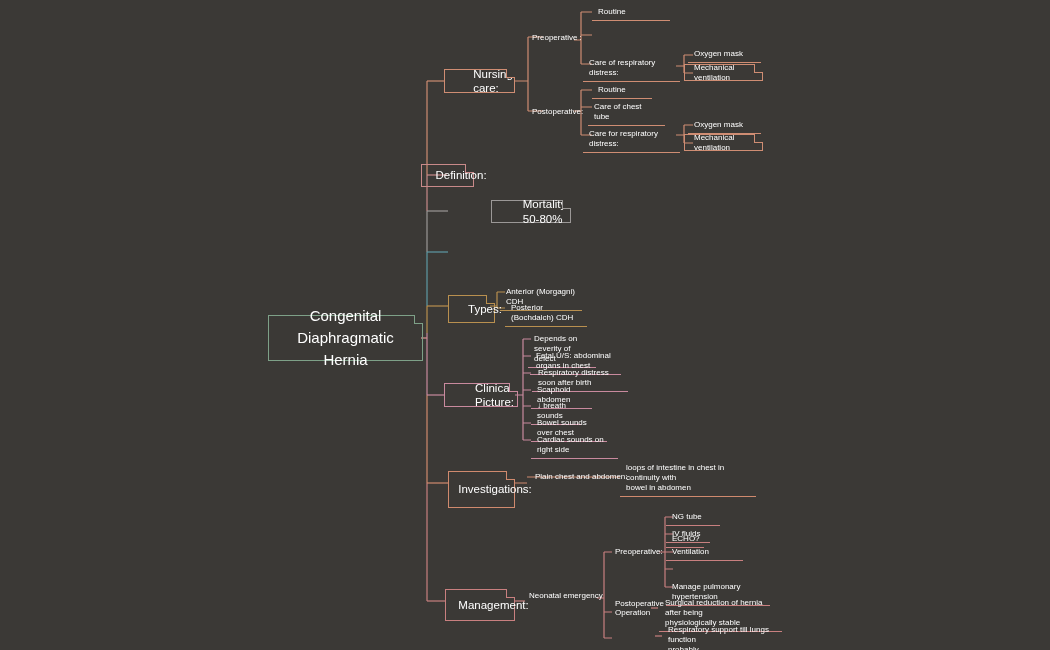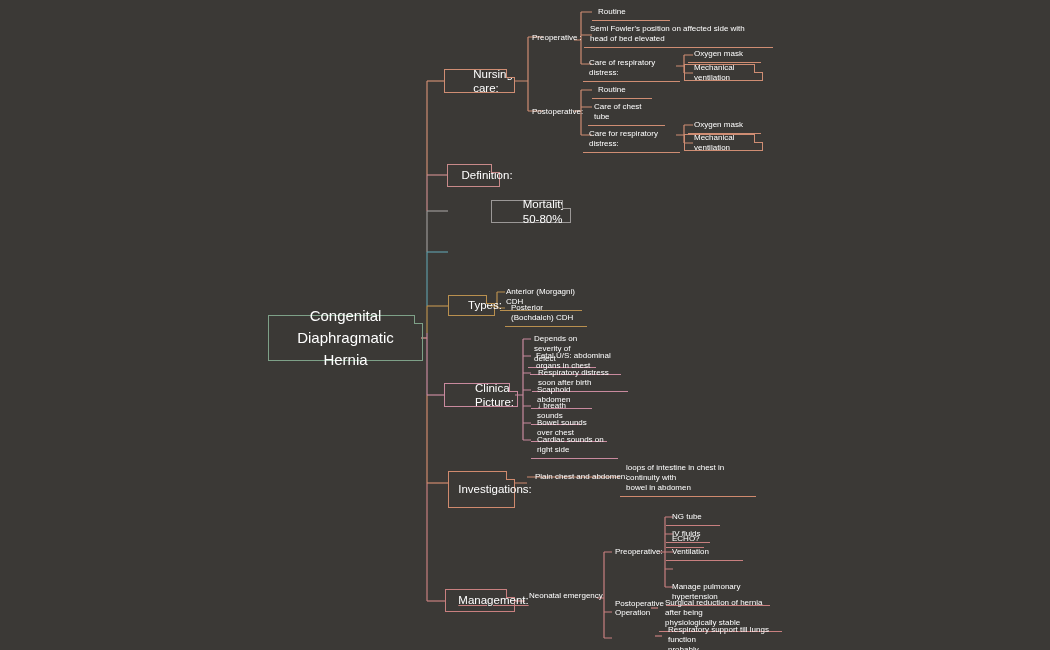--- a/index.html
+++ b/index.html
@@ -125,24 +125,20 @@
   <div class="node boxed lvl1" style="left:444px;top:69px;width:71px;height:24px;color:#cf8d73;">
     <span class="txt">Nursing care:</span>
   </div>
 
   <div class="node plain lvl2" style="left:528px;top:31px;color:#cf8d73;">
     <span class="txt">Preoperative :</span>
   </div>
   <div class="node under lvl2" style="left:592px;top:5px;width:78px;color:#cf8d73;">
     <span class="txt">Routine</span>
   </div>
-  <div class="node under lvl2" style="left:584px;top:22px;width:189px;color:#cf8d73;">
-    <span class="txt">Semi Fowler's position on affected side with
-head of bed elevated</span>
-  </div>
   <div class="node under lvl2" style="left:583px;top:56px;width:97px;color:#cf8d73;">
     <span class="txt">Care of respiratory distress:</span>
   </div>
   <div class="node under lvl2" style="left:688px;top:47px;width:73px;color:#cf8d73;">
     <span class="txt">Oxygen mask</span>
   </div>
   <div class="node boxed lvl2" style="left:684px;top:64px;width:79px;height:17px;color:#cf8d73;">
     <span class="txt">Mechanical ventilation</span>
   </div>
 
@@ -158,30 +154,30 @@
   <div class="node under lvl2" style="left:583px;top:127px;width:97px;color:#cf8d73;">
     <span class="txt">Care for respiratory distress:</span>
   </div>
   <div class="node under lvl2" style="left:688px;top:118px;width:73px;color:#cf8d73;">
     <span class="txt">Oxygen mask</span>
   </div>
   <div class="node boxed lvl2" style="left:684px;top:134px;width:79px;height:17px;color:#cf8d73;">
     <span class="txt">Mechanical ventilation</span>
   </div>
 
-  <div class="node boxed lvl1" style="left:447px;top:164px;width:53px;height:23px;color:#c98a8a;">
+  <div class="node boxed lvl1" style="left:421px;top:164px;width:53px;height:23px;color:#c98a8a;">
     <span class="txt">Definition:</span>
   </div>
 
   <div class="node boxed lvl1" style="left:448px;top:200px;width:80px;height:23px;color:#9b9897;margin-left:43px;">
     <span class="txt">Mortality 50-80%</span>
   </div>
 
 
-  <div class="node boxed lvl1" style="left:448px;top:295px;width:42px;height:21px;color:#b9904f;">
+  <div class="node boxed lvl1" style="left:448px;top:295px;width:42px;height:28px;color:#b9904f;">
     <span class="txt">Types:</span>
   </div>
   <div class="node under lvl2" style="left:500px;top:285px;width:82px;color:#b9904f;">
     <span class="txt">Anterior (Morgagni) CDH</span>
   </div>
   <div class="node under lvl2" style="left:505px;top:301px;width:82px;color:#b9904f;">
     <span class="txt">Posterior (Bochdalch) CDH</span>
   </div>
 
   <div class="node boxed lvl1" style="left:444px;top:383px;width:74px;height:24px;color:#c98a9e;">
@@ -213,21 +209,21 @@
     <span class="txt">Investigations:</span>
   </div>
   <div class="node plain lvl2" style="left:531px;top:470px;color:#d08a6e;">
     <span class="txt">Plain chest and abdomen:</span>
   </div>
   <div class="node under lvl2" style="left:620px;top:461px;width:136px;color:#d08a6e;">
     <span class="txt">loops of intestine in chest in continuity with
 bowel in abdomen</span>
   </div>
 
-  <div class="node boxed lvl1" style="left:445px;top:589px;width:70px;height:23px;color:#c98080;text-decoration:underline;">
+  <div class="node boxed lvl1" style="left:445px;top:589px;width:70px;height:32px;color:#c98080;">
     <span class="txt">Management:</span>
   </div>
   <div class="node plain lvl2" style="left:525px;top:589px;color:#c98080;">
     <span class="txt">Neonatal emergency</span>
   </div>
 
   <div class="node plain lvl2" style="left:611px;top:545px;color:#c98080;">
     <span class="txt">Preoperative:</span>
   </div>
   <div class="node under lvl2" style="left:666px;top:510px;width:54px;color:#c98080;">

